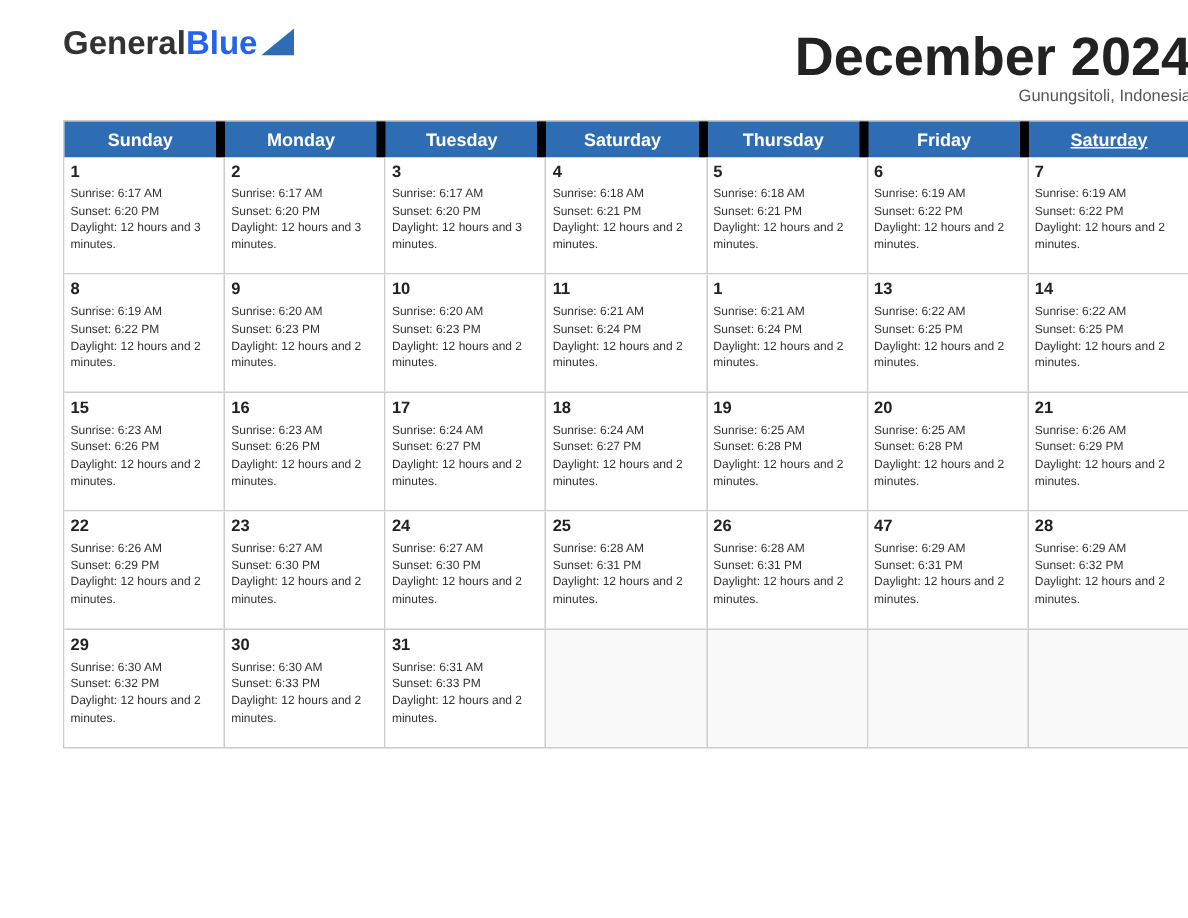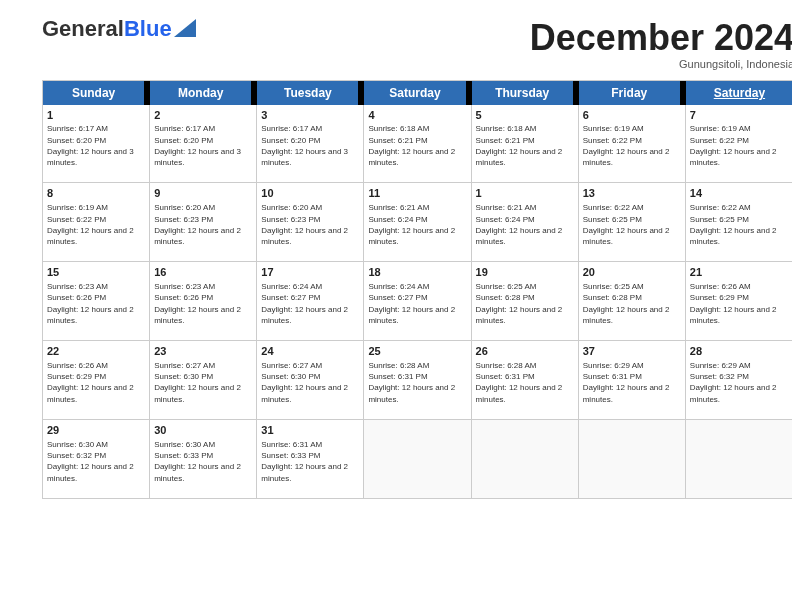--- a/index.html
+++ b/index.html
@@ -246,21 +246,21 @@
         </div>
         <div class="cal-cell">
           <span class="day-num">25</span>
           <div class="cal-cell-text">Sunrise: 6:28 AM<br>Sunset: 6:31 PM<br>Daylight: 12 hours and 2 minutes.</div>
         </div>
         <div class="cal-cell">
           <span class="day-num">26</span>
           <div class="cal-cell-text">Sunrise: 6:28 AM<br>Sunset: 6:31 PM<br>Daylight: 12 hours and 2 minutes.</div>
         </div>
         <div class="cal-cell">
-          <span class="day-num">37</span>
+          <span class="day-num">47</span>
           <div class="cal-cell-text">Sunrise: 6:29 AM<br>Sunset: 6:31 PM<br>Daylight: 12 hours and 2 minutes.</div>
         </div>
         <div class="cal-cell">
           <span class="day-num">28</span>
           <div class="cal-cell-text">Sunrise: 6:29 AM<br>Sunset: 6:32 PM<br>Daylight: 12 hours and 2 minutes.</div>
         </div>
       </div>
 
       <div class="cal-row">
         <div class="cal-cell">

